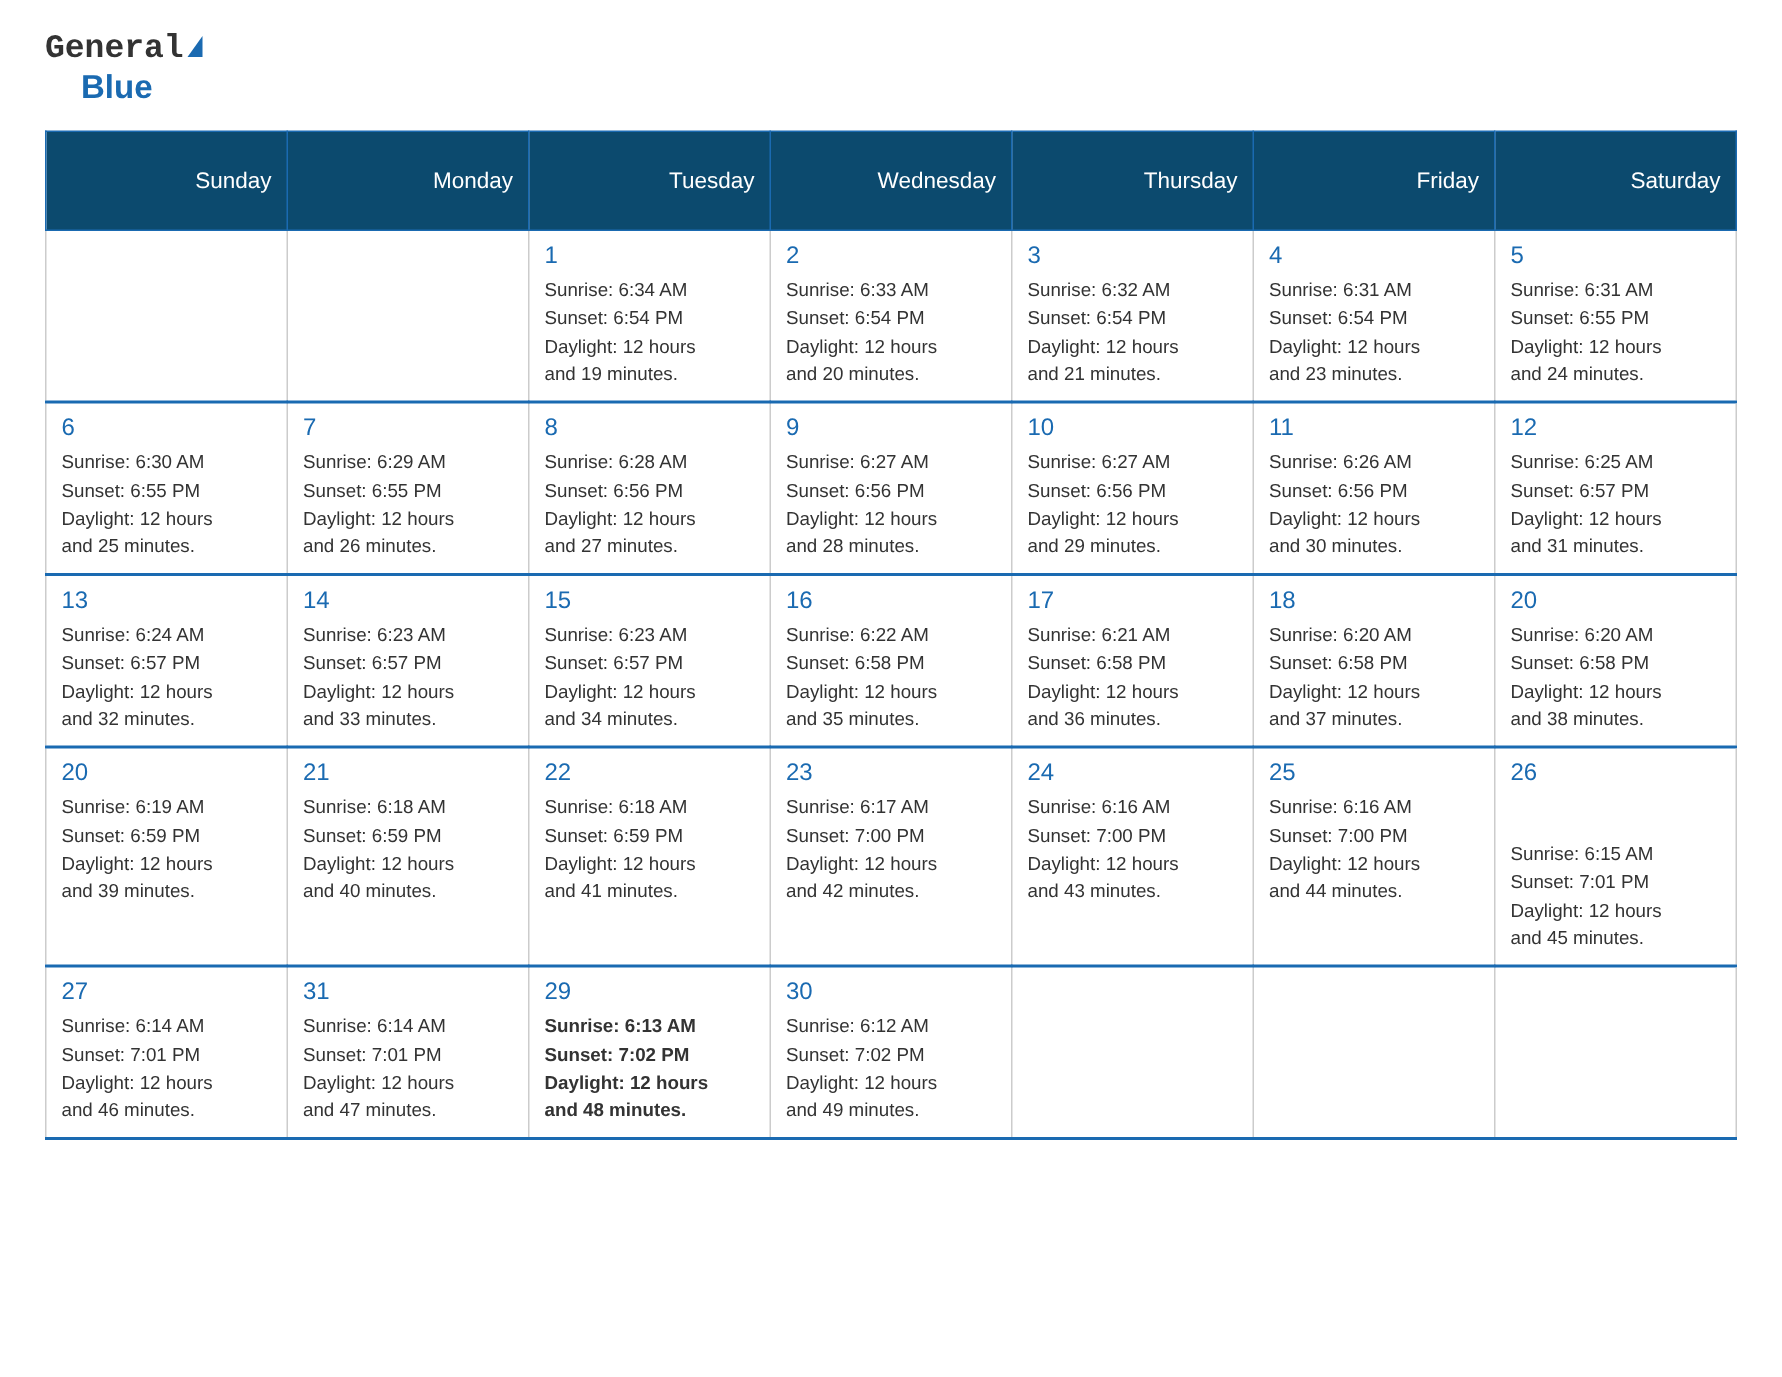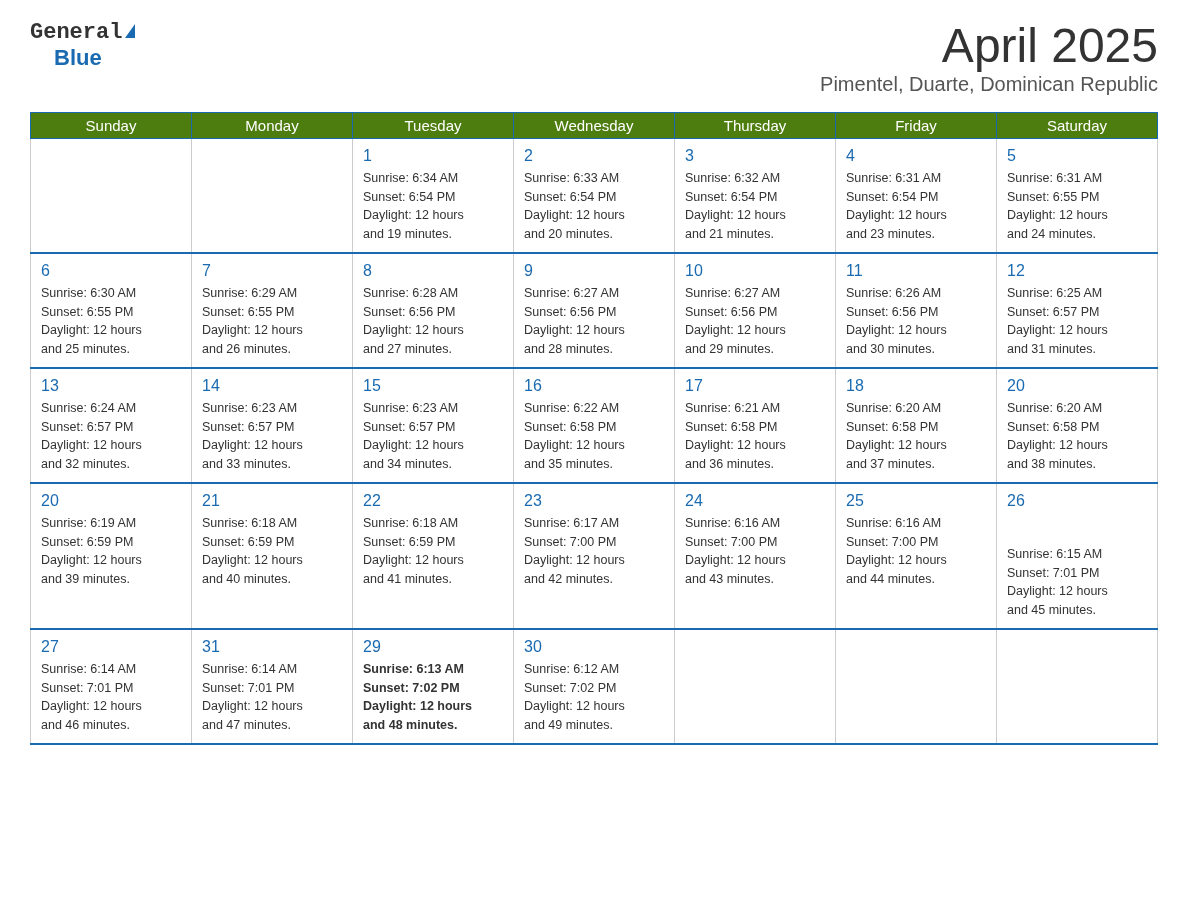--- a/index.html
+++ b/index.html
@@ -47,24 +47,24 @@
       font-size: 20px;
       font-weight: normal;
       color: #555;
     }
     .calendar {
       width: 100%;
       border-collapse: collapse;
       border: 1px solid #aaa;
     }
     .calendar thead tr th {
-      background-color: #4d7c0f;
+      background-color: #0c4a6e;
       color: #fff;
-      padding: 4px 10px;
-      text-align: center;
+      padding: 24px 10px;
+      text-align: right;
       font-size: 15px;
       font-weight: normal;
       border: 1px solid #1a6ab1;
     }
     .calendar tbody tr td {
       vertical-align: top;
       padding: 8px 10px;
       border: 1px solid #ccc;
       width: 14.28%;
       min-height: 90px;
@@ -114,24 +114,20 @@
 <div class="header">
   <div class="logo">
     <div class="logo-wrapper">
       <div class="logo-top">
         <span class="logo-text-general">General</span>
         <span class="logo-triangle"></span>
       </div>
       <span class="logo-text-blue">Blue</span>
     </div>
   </div>
-  <div class="title-block">
-    <h1>April 2025</h1>
-    <h2>Pimentel, Duarte, Dominican Republic</h2>
-  </div>
 </div>
 
 <table class="calendar">
   <thead>
     <tr>
     <th>Sunday</th>
         <th>Monday</th>
         <th>Tuesday</th>
         <th>Wednesday</th>
         <th>Thursday</th>

